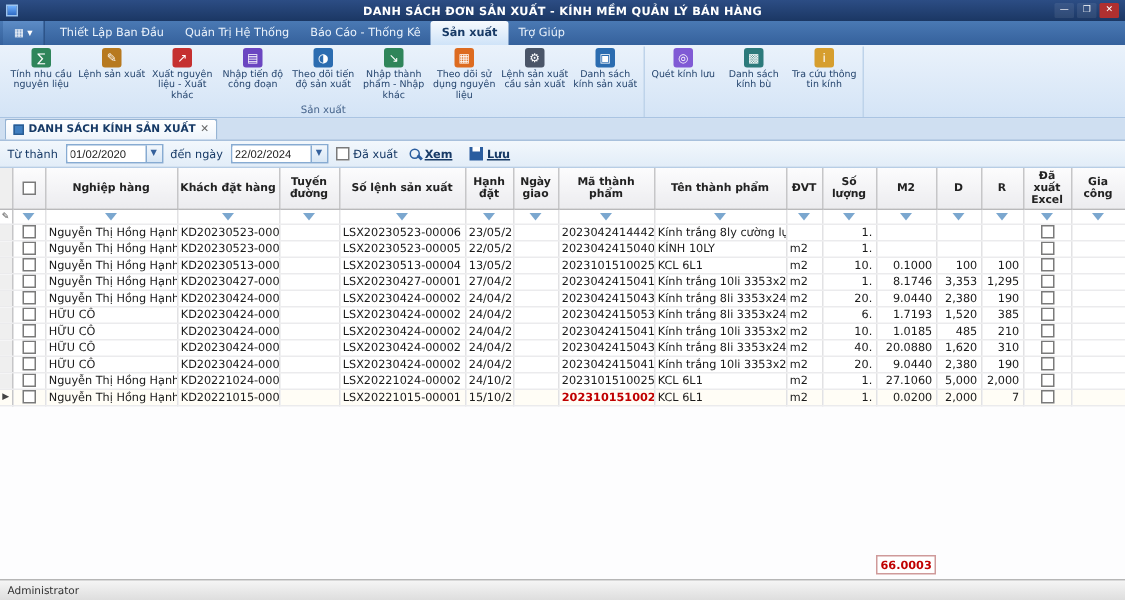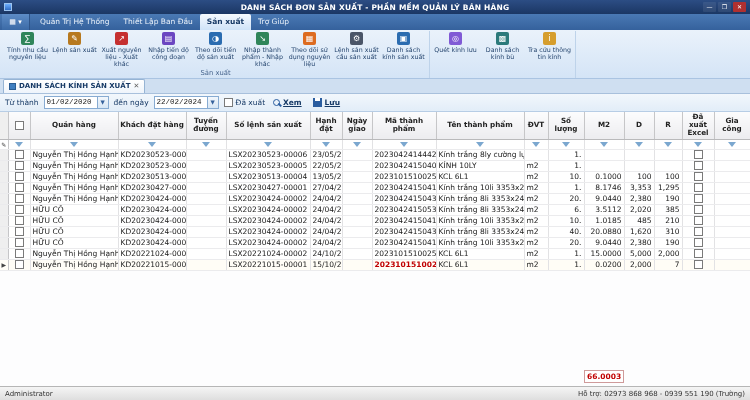--- a/index.html
+++ b/index.html
@@ -50,21 +50,21 @@
     padding:0 5px; font-size:7px; font-weight:bold; color:#173a66; border-radius:2px 2px 0 0; }
   .doc-ico { width:7px; height:7px; background:#3f7ec0; border:1px solid #2a5d94; }
   .tab-close { color:#666; font-size:7px; font-weight:normal; }
 
   
   .filterbar { flex:0 0 18px; background:linear-gradient(#f2f7fc,#e2edf8);
     border-bottom:1px solid #b7cde5; display:flex; align-items:center; gap:5px;
     padding:0 5px; font-size:7.5px; color:#173a66; }
   .date-input { display:flex; align-items:center; border:1px solid #87abd2; background:#fff; height:13px; }
   .date-input input { border:none; outline:none; width:52px; font-size:7.5px;
-    font-family:Liberation Mono, monospace; padding:0 2px; color:#222; }
+    font-family:Liberation Sans, sans-serif; padding:0 2px; color:#222; }
   .date-arrow { width:11px; height:11px; background:linear-gradient(#f2f7fc,#d7e6f5);
     border-left:1px solid #87abd2; font-size:5.5px; line-height:11px; text-align:center; color:#35619c; }
   .flat-btn { display:flex; align-items:center; gap:3px; font-size:7.5px; font-weight:bold;
     color:#173a66; padding:0 3px;text-decoration:underline; }
   .cb { display:inline-block; width:9px; height:9px; border:1px solid #7a7a7a;
     background:#fff; vertical-align:middle; }
   .icon-search { width:7px; height:7px; border:1.5px solid #2a5d9f; border-radius:50%;
     position:relative; display:inline-block; }
   .icon-search::after { content:''; position:absolute; width:4px; height:1.5px;
     background:#2a5d9f; transform:rotate(45deg); right:-3px; bottom:-1px; }
@@ -99,33 +99,34 @@
   .statusbar { flex:0 0 14px; background:linear-gradient(#f5f5f5,#dedede);
     border-top:1px solid #b6b6b6; display:flex; align-items:center; font-size:7px;
     color:#333; padding:0 5px; }
   .status-right { margin-left:auto; }
 </style>
 </head>
 <body>
 
 <div class="titlebar">
   <span class="app-ico"></span>
-  <span class="title">DANH SÁCH ĐƠN SẢN XUẤT - PHẦN MỀM QUẢN LÝ BÁN HÀNG</span>
+  <span class="title">DANH SÁCH ĐƠN SẢN XUẤT - KÍNH MỀM QUẢN LÝ BÁN HÀNG</span>
   <span class="win-controls">
     <span class="win-btn">—</span>
     <span class="win-btn">❐</span>
     <span class="win-btn close">✕</span>
   </span>
 </div>
 
 <div class="menubar">
   <span class="app-menu-btn">▦ ▾</span>
   <span id="menu-tabs" style="display:flex">
+      <span class="menu-tab">Thiết Lập Ban Đầu</span>
       <span class="menu-tab">Quản Trị Hệ Thống</span>
-      <span class="menu-tab">Thiết Lập Ban Đầu</span>
+      <span class="menu-tab">Báo Cáo - Thống Kê</span>
       <span class="menu-tab active">Sản xuất</span>
       <span class="menu-tab">Trợ Giúp</span>
     </span>
 </div>
 
 <div class="ribbon">
   <div id="ribbon-groups" style="display:flex">
       <div class="ribbon-group">
         <div class="ribbon-row">
           <div class="ribbon-btn">
@@ -238,21 +239,21 @@
       <col style="width:40px">
         <col style="width:30px">
         <col style="width:28px">
         <col style="width:32px">
       <col style="width:36px">
     </colgroup>
     <thead id="grid-head">
         <tr>
           <th class="c-ind"></th>
           <th class="c-chk"><span class="cb"></span></th>
-          <th>Quản hàng</th>
+          <th>Nghiệp hàng</th>
           <th>Khách đặt hàng</th>
           <th>Tuyến đường</th>
           <th>Số lệnh sản xuất</th>
           <th>Hạnh đặt</th>
           <th>Ngày giao</th>
           <th>Mã thành phẩm</th>
           <th>Tên thành phẩm</th>
           <th>ĐVT</th>
           <th>Số lượng</th>
           <th>M2</th>
@@ -383,22 +384,22 @@
           <td>HỮU CÔ</td>
           <td>KD20230424-000...</td>
           <td></td>
           <td>LSX20230424-00002</td>
           <td>24/04/2...</td>
           <td></td>
           <td>20230424150530</td>
           <td>Kính trắng 8li 3353x2438</td>
           <td>m2</td>
           <td class="num">6.</td>
-          <td class="num">3.5112</td>
-          <td class="num">2,020</td>
+          <td class="num">1.7193</td>
+          <td class="num">1,520</td>
           <td class="num">385</td>
           <td class="c-xls"><span class="cb"></span></td>
           <td></td>
         </tr>
         <tr>
           <td class="c-ind"></td>
           <td class="c-chk"><span class="cb"></span></td>
           <td>HỮU CÔ</td>
           <td>KD20230424-000...</td>
           <td></td>
@@ -459,21 +460,21 @@
           <td>Nguyễn Thị Hồng Hạnh</td>
           <td>KD20221024-0002</td>
           <td></td>
           <td>LSX20221024-00002</td>
           <td>24/10/2...</td>
           <td></td>
           <td>20231015100256</td>
           <td>KCL 6L1</td>
           <td>m2</td>
           <td class="num">1.</td>
-          <td class="num">15.0000</td>
+          <td class="num">27.1060</td>
           <td class="num">5,000</td>
           <td class="num">2,000</td>
           <td class="c-xls"><span class="cb"></span></td>
           <td></td>
         </tr>
         <tr class="focused">
           <td class="c-ind">▶</td>
           <td class="c-chk"><span class="cb"></span></td>
           <td>Nguyễn Thị Hồng Hạnh</td>
           <td>KD20221015-000...</td>
@@ -491,14 +492,13 @@
           <td class="c-xls"><span class="cb"></span></td>
           <td></td>
         </tr>
       </tbody>
   </table>
   <div class="total-box">66.0003</div>
 </div>
 
 <div class="statusbar">
   <span>Administrator</span>
-  <span class="status-right">Hỗ trợ: 02973 868 968 - 0939 551 190 (Trường)</span>
 </div>
 
 </body></html>

